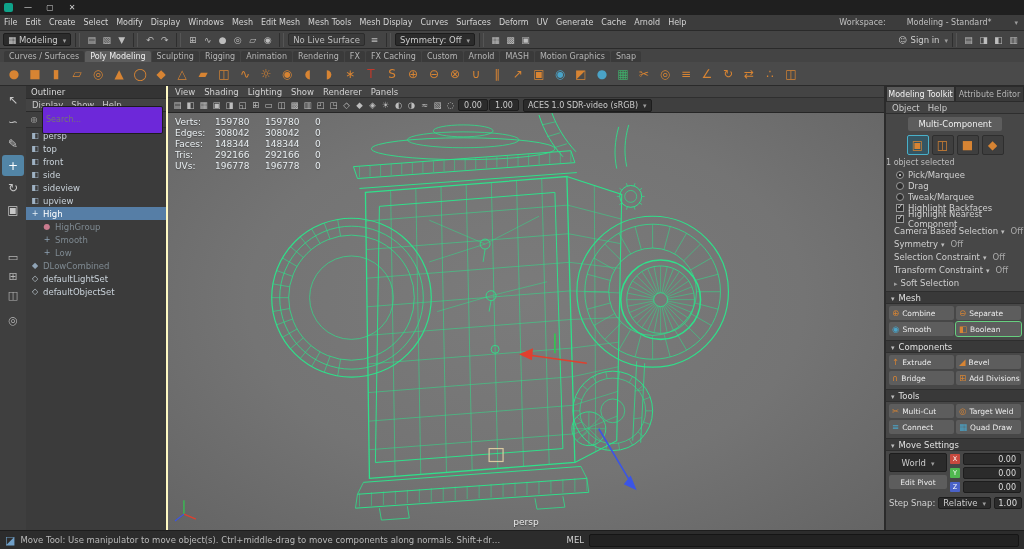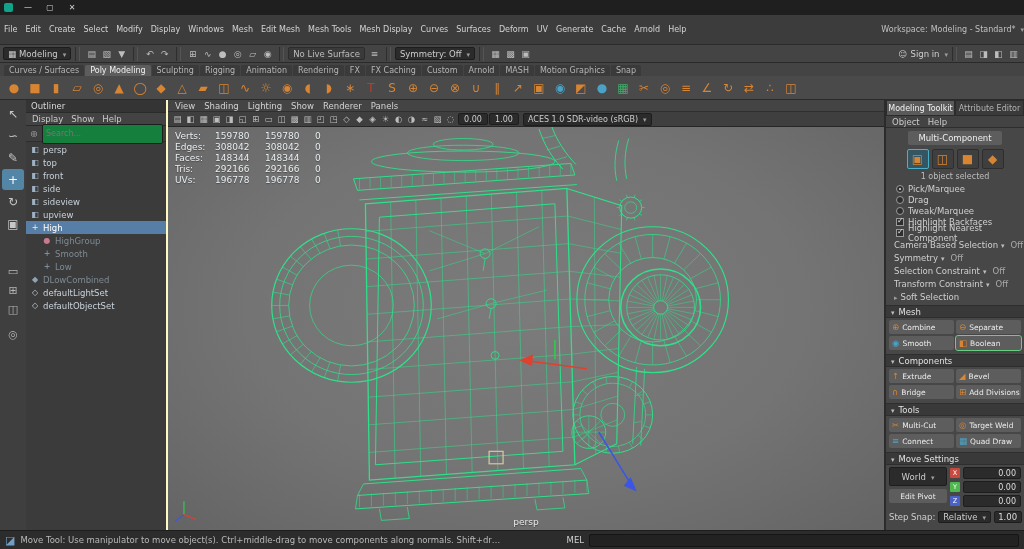--- a/index.html
+++ b/index.html
@@ -8,24 +8,24 @@
 #app{width:1024px;height:549px;display:flex;flex-direction:column;position:relative}
 
 
 .titlebar{height:15px;background:#1f1f1f;display:flex;align-items:center;padding:0 4px;font-size:8.5px;color:#b8b8b8;flex:0 0 auto}
 .maya-logo{width:9px;height:9px;border-radius:2px;background:#0fa38a;margin-right:5px;flex:0 0 auto}
 .titlebar .title{white-space:nowrap;overflow:hidden;text-overflow:ellipsis;flex:1}
 .win-controls{display:flex;gap:2px}
 .win-btn{width:20px;height:13px;display:flex;align-items:center;justify-content:center;font-size:8px;color:#cfcfcf}
 
 
-.menubar{height:30px;background:#3c3c3c;display:flex;align-items:center;font-size:8px;flex:0 0 auto;border-bottom:1px solid #2a2a2a}
+.menubar{height:16px;background:#3c3c3c;display:flex;align-items:center;font-size:8px;flex:0 0 auto;border-bottom:1px solid #2a2a2a}
 .menus{display:flex;align-items:center}
 .menu-item{padding:0 4px;white-space:nowrap;color:#d4d4d4}
-.workspace{margin-left:auto;display:flex;align-items:flex-end;gap:3px;color:#c0c0c0;white-space:nowrap}
+.workspace{margin-left:auto;display:flex;align-items:flex-end;gap:21px;padding-right:6px;color:#c0c0c0;white-space:nowrap}
 .caret::after{content:"▾";font-size:7px;color:#9d9d9d;margin-left:2px}
 
 
 .statusline{height:18px;background:#444;display:flex;align-items:center;font-size:8.5px;padding:0 3px;gap:2px;flex:0 0 auto;border-bottom:1px solid #2a2a2a}
 .sep{width:5px;height:14px;border-left:1px solid #2e2e2e;border-right:1px solid #555;margin:0 2px}
 .dropdown{background:#2b2b2b;border:1px solid #1d1d1d;border-radius:2px;display:flex;align-items:center;gap:3px;padding:0 4px;height:13px;color:#ccc;white-space:nowrap}
 .icon-btn{width:15px;height:15px;display:flex;align-items:center;justify-content:center;color:#bdbdbd;font-size:9px;border-radius:2px}
 .icon-row{display:flex;align-items:center}
 .statustext{background:#3a3a3a;border:1px solid #2c2c2c;border-radius:2px;height:13px;display:flex;align-items:center;padding:0 4px;color:#bdbdbd;white-space:nowrap}
 .signin{display:flex;align-items:center;gap:3px;white-space:nowrap;color:#cfcfcf}
@@ -44,21 +44,21 @@
 .tool.active{background:#5285a6;color:#fff}
 .tool-gap{height:26px}
 .layout-btn{width:22px;height:18px;display:flex;align-items:center;justify-content:center;font-size:11px;color:#b5b5b5}
 .magnifier{margin-top:6px}
 
 
 .outliner{width:142px;background:#3b3b3b;border-right:2px solid #fef9c3;display:flex;flex-direction:column;flex:0 0 auto;font-size:8.5px}
 .panel-title{height:13px;background:#343434;display:flex;align-items:center;padding:0 5px;color:#d8d8d8;border-bottom:1px solid #2a2a2a}
 .panel-menus{height:13px;background:#434343;display:flex;align-items:center;gap:8px;padding:0 6px;color:#c9c9c9;border-bottom:1px solid #2a2a2a}
 .search-row{height:16px;display:flex;align-items:center;gap:3px;padding:1px 3px;background:#3f3f3f;border-bottom:1px solid #2e2e2e}
-.search-row input{flex:1;min-width:0;background:#15803d;border:1px solid #1d1d1d;border-radius:2px;color:#ccc;font-size:8px;height:20px;padding:0 3px;font-family:"DejaVu Sans",sans-serif}
+.search-row input{flex:1;min-width:0;background:#6d28d9;border:1px solid #1d1d1d;border-radius:2px;color:#ccc;font-size:8px;height:28px;padding:0 3px;font-family:"DejaVu Sans",sans-serif}
 .outliner-list{flex:1;overflow:hidden;padding-top:1px}
 .out-row{height:13px;display:flex;align-items:center;gap:3px;padding-left:4px;white-space:nowrap;color:#c9d2da}
 .out-row .ic{width:10px;text-align:center;font-size:8px}
 .out-row.selected{background:#567ea6;color:#fff}
 .out-row.dim{color:#7f8a92}
 
 
 .viewport{flex:1;display:flex;flex-direction:column;min-width:0;border-right:2px solid #2b2b2b}
 .vp-menubar{height:12px;background:#444;display:flex;align-items:center;gap:9px;padding:0 7px;font-size:8.5px;color:#d2d2d2;border-bottom:1px solid #2f2f2f}
 .vp-toolbar{height:15px;background:#3f3f3f;display:flex;align-items:center;gap:1px;padding:0 3px;font-size:8px;border-bottom:1px solid #262626}
@@ -75,21 +75,21 @@
 .tk-tabs{display:flex;height:16px;flex:0 0 auto}
 .tk-tab{flex:1;display:flex;align-items:center;justify-content:center;background:#3a3a3a;color:#b3b3b3;border:1px solid #2b2b2b;font-size:8px;white-space:nowrap;overflow:hidden}
 .tk-tab.active{background:#5a5a5a;color:#f2f2f2}
 .tk-menus{height:12px;display:flex;gap:8px;align-items:center;padding:0 6px;background:#434343;color:#c9c9c9;border-bottom:1px solid #2e2e2e}
 .tk-body{flex:1;overflow:hidden;display:flex;flex-direction:column}
 .mc-row{display:flex;justify-content:center;padding:3px 0 2px}
 .mc-btn{background:#5d5d5d;border-radius:2px;padding:2px 10px;color:#eee;font-size:8.5px}
 .cmodes{display:flex;justify-content:center;gap:3px;padding:2px 0}
 .cmode{width:22px;height:20px;display:flex;align-items:center;justify-content:center;font-size:12px;color:#d78433;background:#3f3f3f;border:1px solid #2e2e2e;border-radius:2px}
 .cmode.active{border-color:#49b0c9;background:#355562}
-.sel-status{text-align:center;color:#bdbdbd;padding:1px 0 2px;font-size:8px}
+.sel-status{color:#bdbdbd;padding:1px 0 2px;font-size:8px}
 .opt-row{display:flex;align-items:center;gap:4px;height:11px;padding:0 10px;color:#cfcfcf}
 .radio{width:8px;height:8px;border:1px solid #9a9a9a;border-radius:50%;position:relative;flex:0 0 auto;background:#2e2e2e}
 .checked .radio::after{content:"";position:absolute;inset:2px;background:#e6e6e6;border-radius:50%}
 .cb{width:8px;height:8px;border:1px solid #9a9a9a;position:relative;flex:0 0 auto;background:#2e2e2e}
 .checked .cb::after{content:"✓";position:absolute;top:-3px;left:0;font-size:8px;color:#e6e6e6}
 .dd-row{display:flex;align-items:center;gap:3px;height:13px;padding:0 8px;color:#cfcfcf;white-space:nowrap}
 .tri-r::before{content:"▸";font-size:7px;color:#9d9d9d}
 .tri-d::before{content:"▾";font-size:7px;color:#bdbdbd}
 .dd-val{color:#a9a9a9;margin-left:3px}
 .tk-header{height:13px;background:#393939;display:flex;align-items:center;gap:4px;padding:0 5px;color:#e0e0e0;border-top:1px solid #2e2e2e;border-bottom:1px solid #2e2e2e;margin-top:2px}

